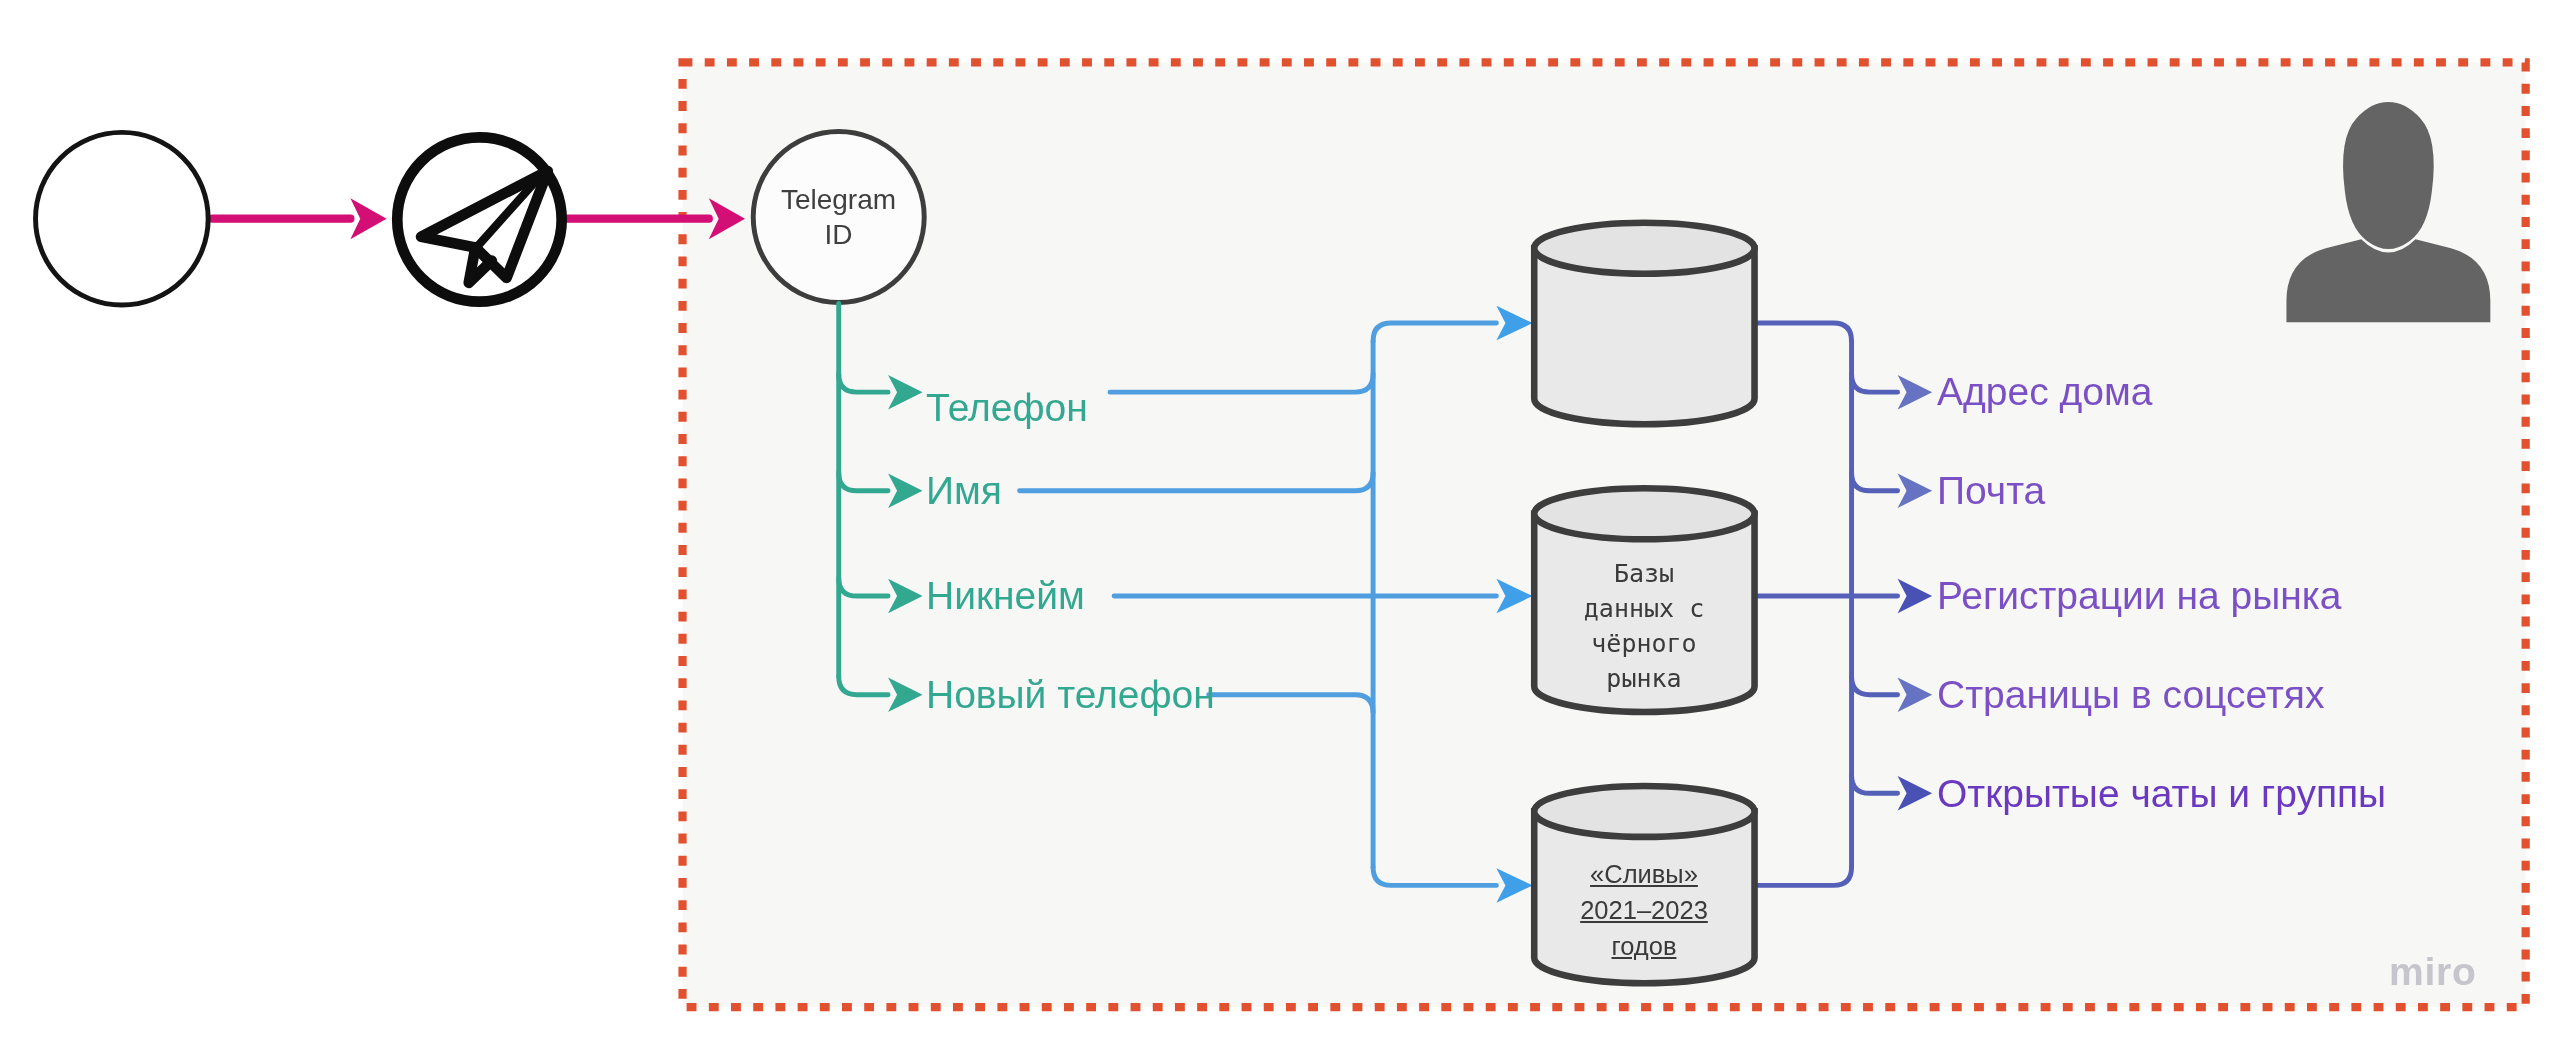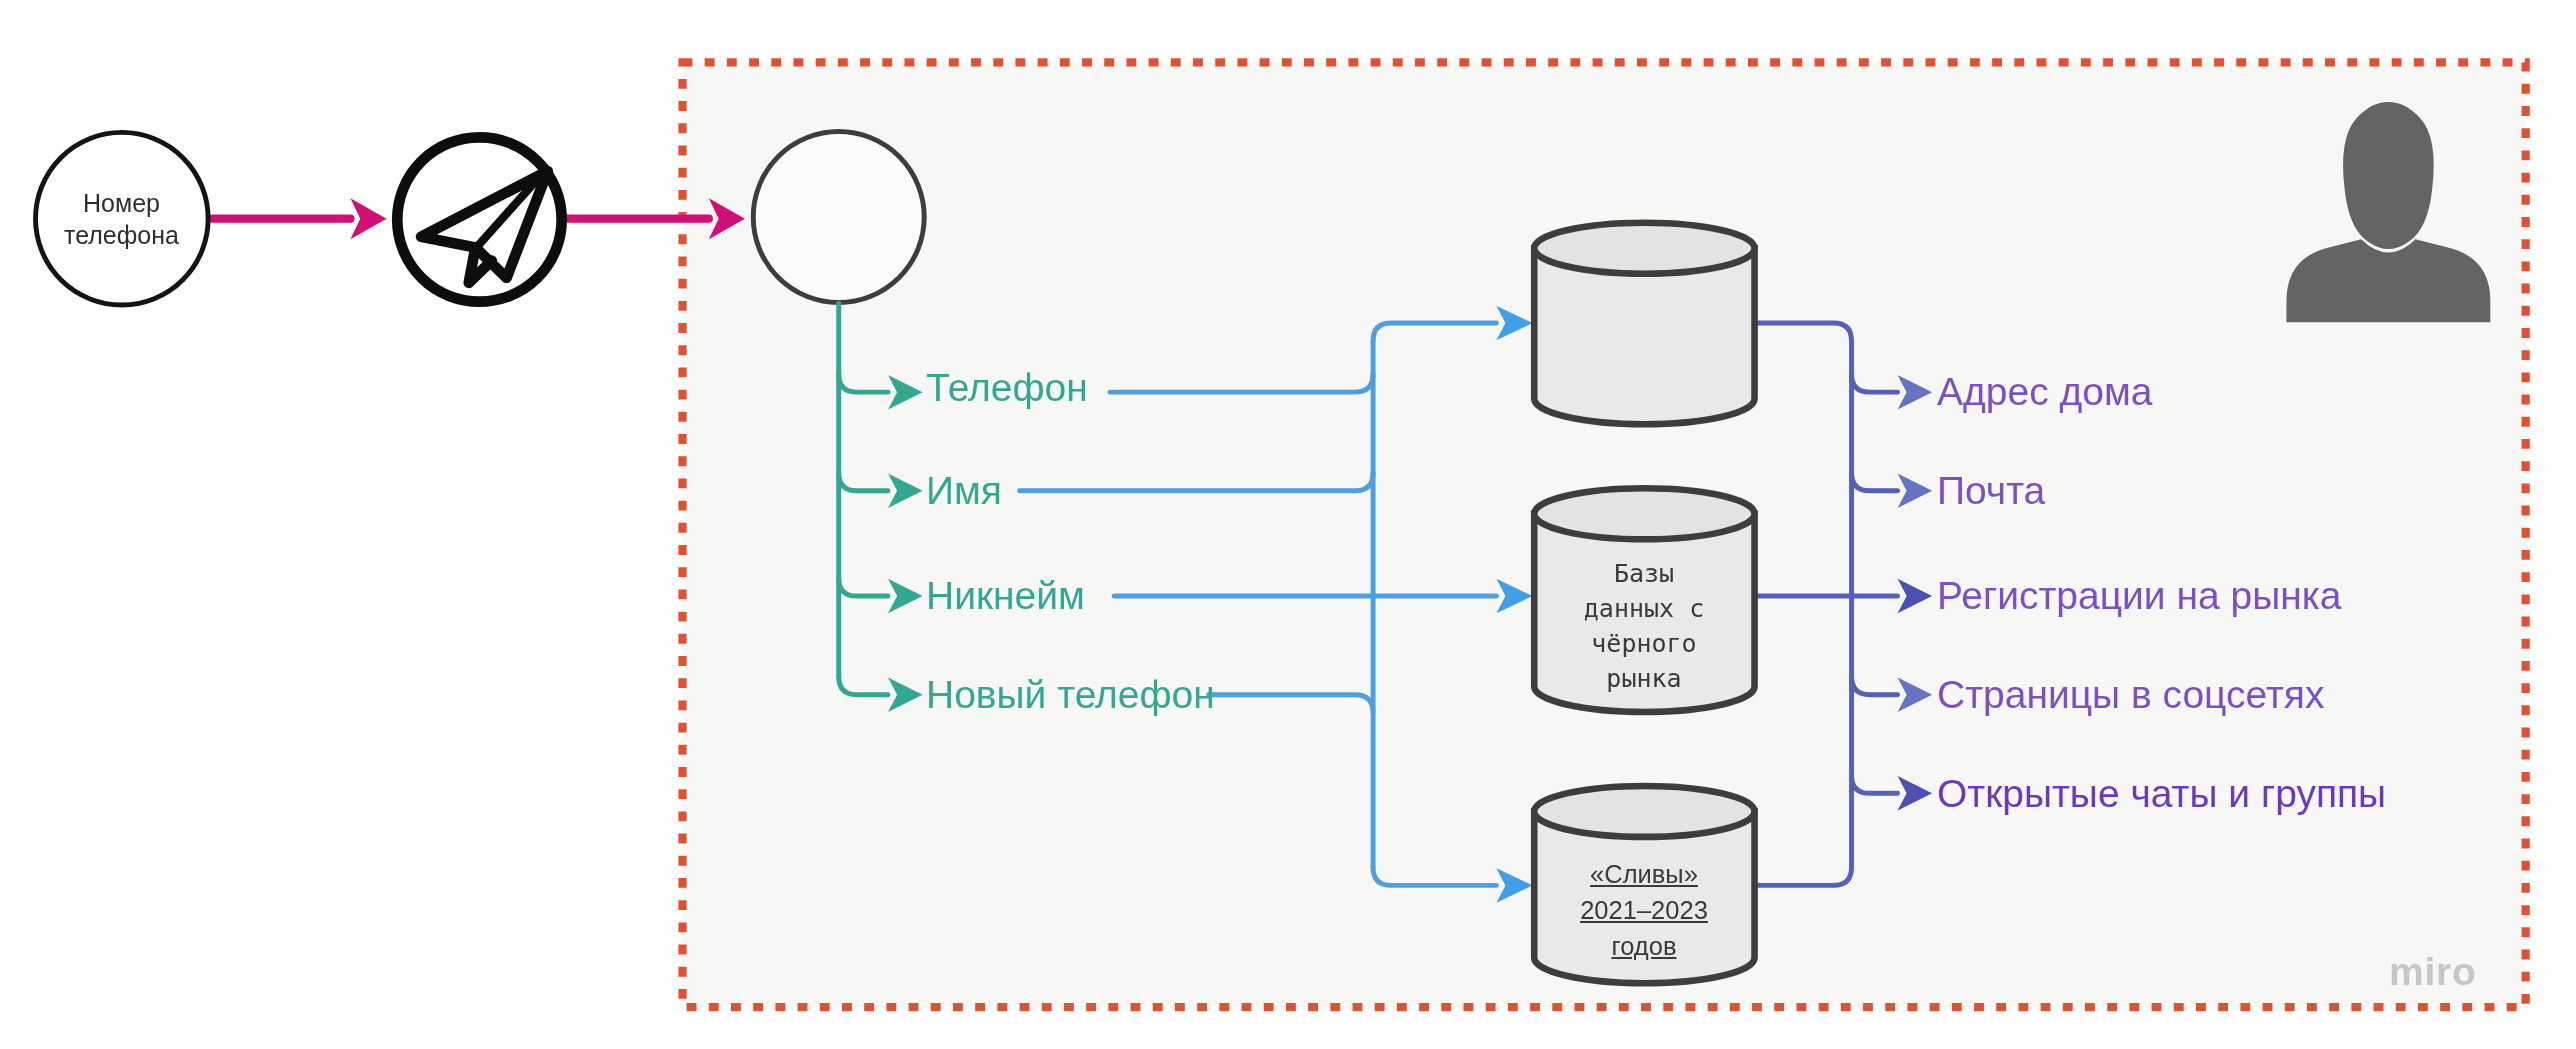--- a/index.html
+++ b/index.html
@@ -14,21 +14,21 @@
   #lbl-tgid  { left:752px; top:182px; width:173px; font-size:28px; line-height:35px; color:#3f3f3f; }
   .db-lbl {
     text-align:center; color:#3a3a3a; font-family:"DejaVu Sans Mono", monospace;
     font-size:25px; line-height:35px; display:flex; align-items:center; justify-content:center;
   }
   #db1 { left:1534px; top:284px;  width:220px; height:132px; }
   #db2 { left:1534px; top:560px;  width:220px; height:132px; }
   #db3 { left:1534px; top:844px; width:220px; height:132px;
          font-family:"Liberation Sans", sans-serif; font-size:25.5px; line-height:36px;text-decoration:underline; }
   .in-lbl  { color:#33a891; font-size:39px; line-height:48px; left:926px; }
-  #in1 { top:364px; } #in2 { top:467px; } #in3 { top:572px; } #in4 { top:671px; }
+  #in1 { top:384px; } #in2 { top:467px; } #in3 { top:572px; } #in4 { top:671px; }
   .out-lbl { color:#7c50c5; font-size:39px; line-height:48px; left:1937px; }
   #out1 { top:368px; } #out2 { top:467px; } #out3 { top:572px; } #out4 { top:671px; }
   #out5 { top:770px; color:#6b38c0; }
   #watermark {
     left:2389px; top:950px; width:132px; 
     font-size:39px; font-weight:bold; letter-spacing:0.8px; color:#c5c5cb;
   }
 </style>
 </head>
 <body>
@@ -123,22 +123,22 @@
 
     <g fill="#646464">
       <path d="M2852 232 Q2844 168 2866 144 Q2884 124 2905 124 Q2926 124 2944 144
                Q2966 168 2958 232 Q2953 277 2931 293 Q2917 303 2905 303 Q2893 303 2879 293
                Q2857 277 2852 232 Z"></path>
       <path d="M2781 392 L2781 366 Q2781 312 2836 300 L2872 291 Q2888 307 2905 307
                Q2922 307 2938 291 L2974 300 Q3029 312 3029 366 L3029 392 Z"></path>
     </g>
   </svg>
 
-  <div class="lbl node-lbl" id="lbl-phone">Номер
-телефона</div>
+  <div class="lbl node-lbl" id="lbl-tgid">Telegram
+ID</div>
 
   <div class="lbl db-lbl" id="db2">Базы
 данных с
 чёрного
 рынка</div>
   <div class="lbl db-lbl" id="db3">«Сливы»
 2021–2023
 годов</div>
 
   <div class="lbl in-lbl" id="in1">Телефон</div>

